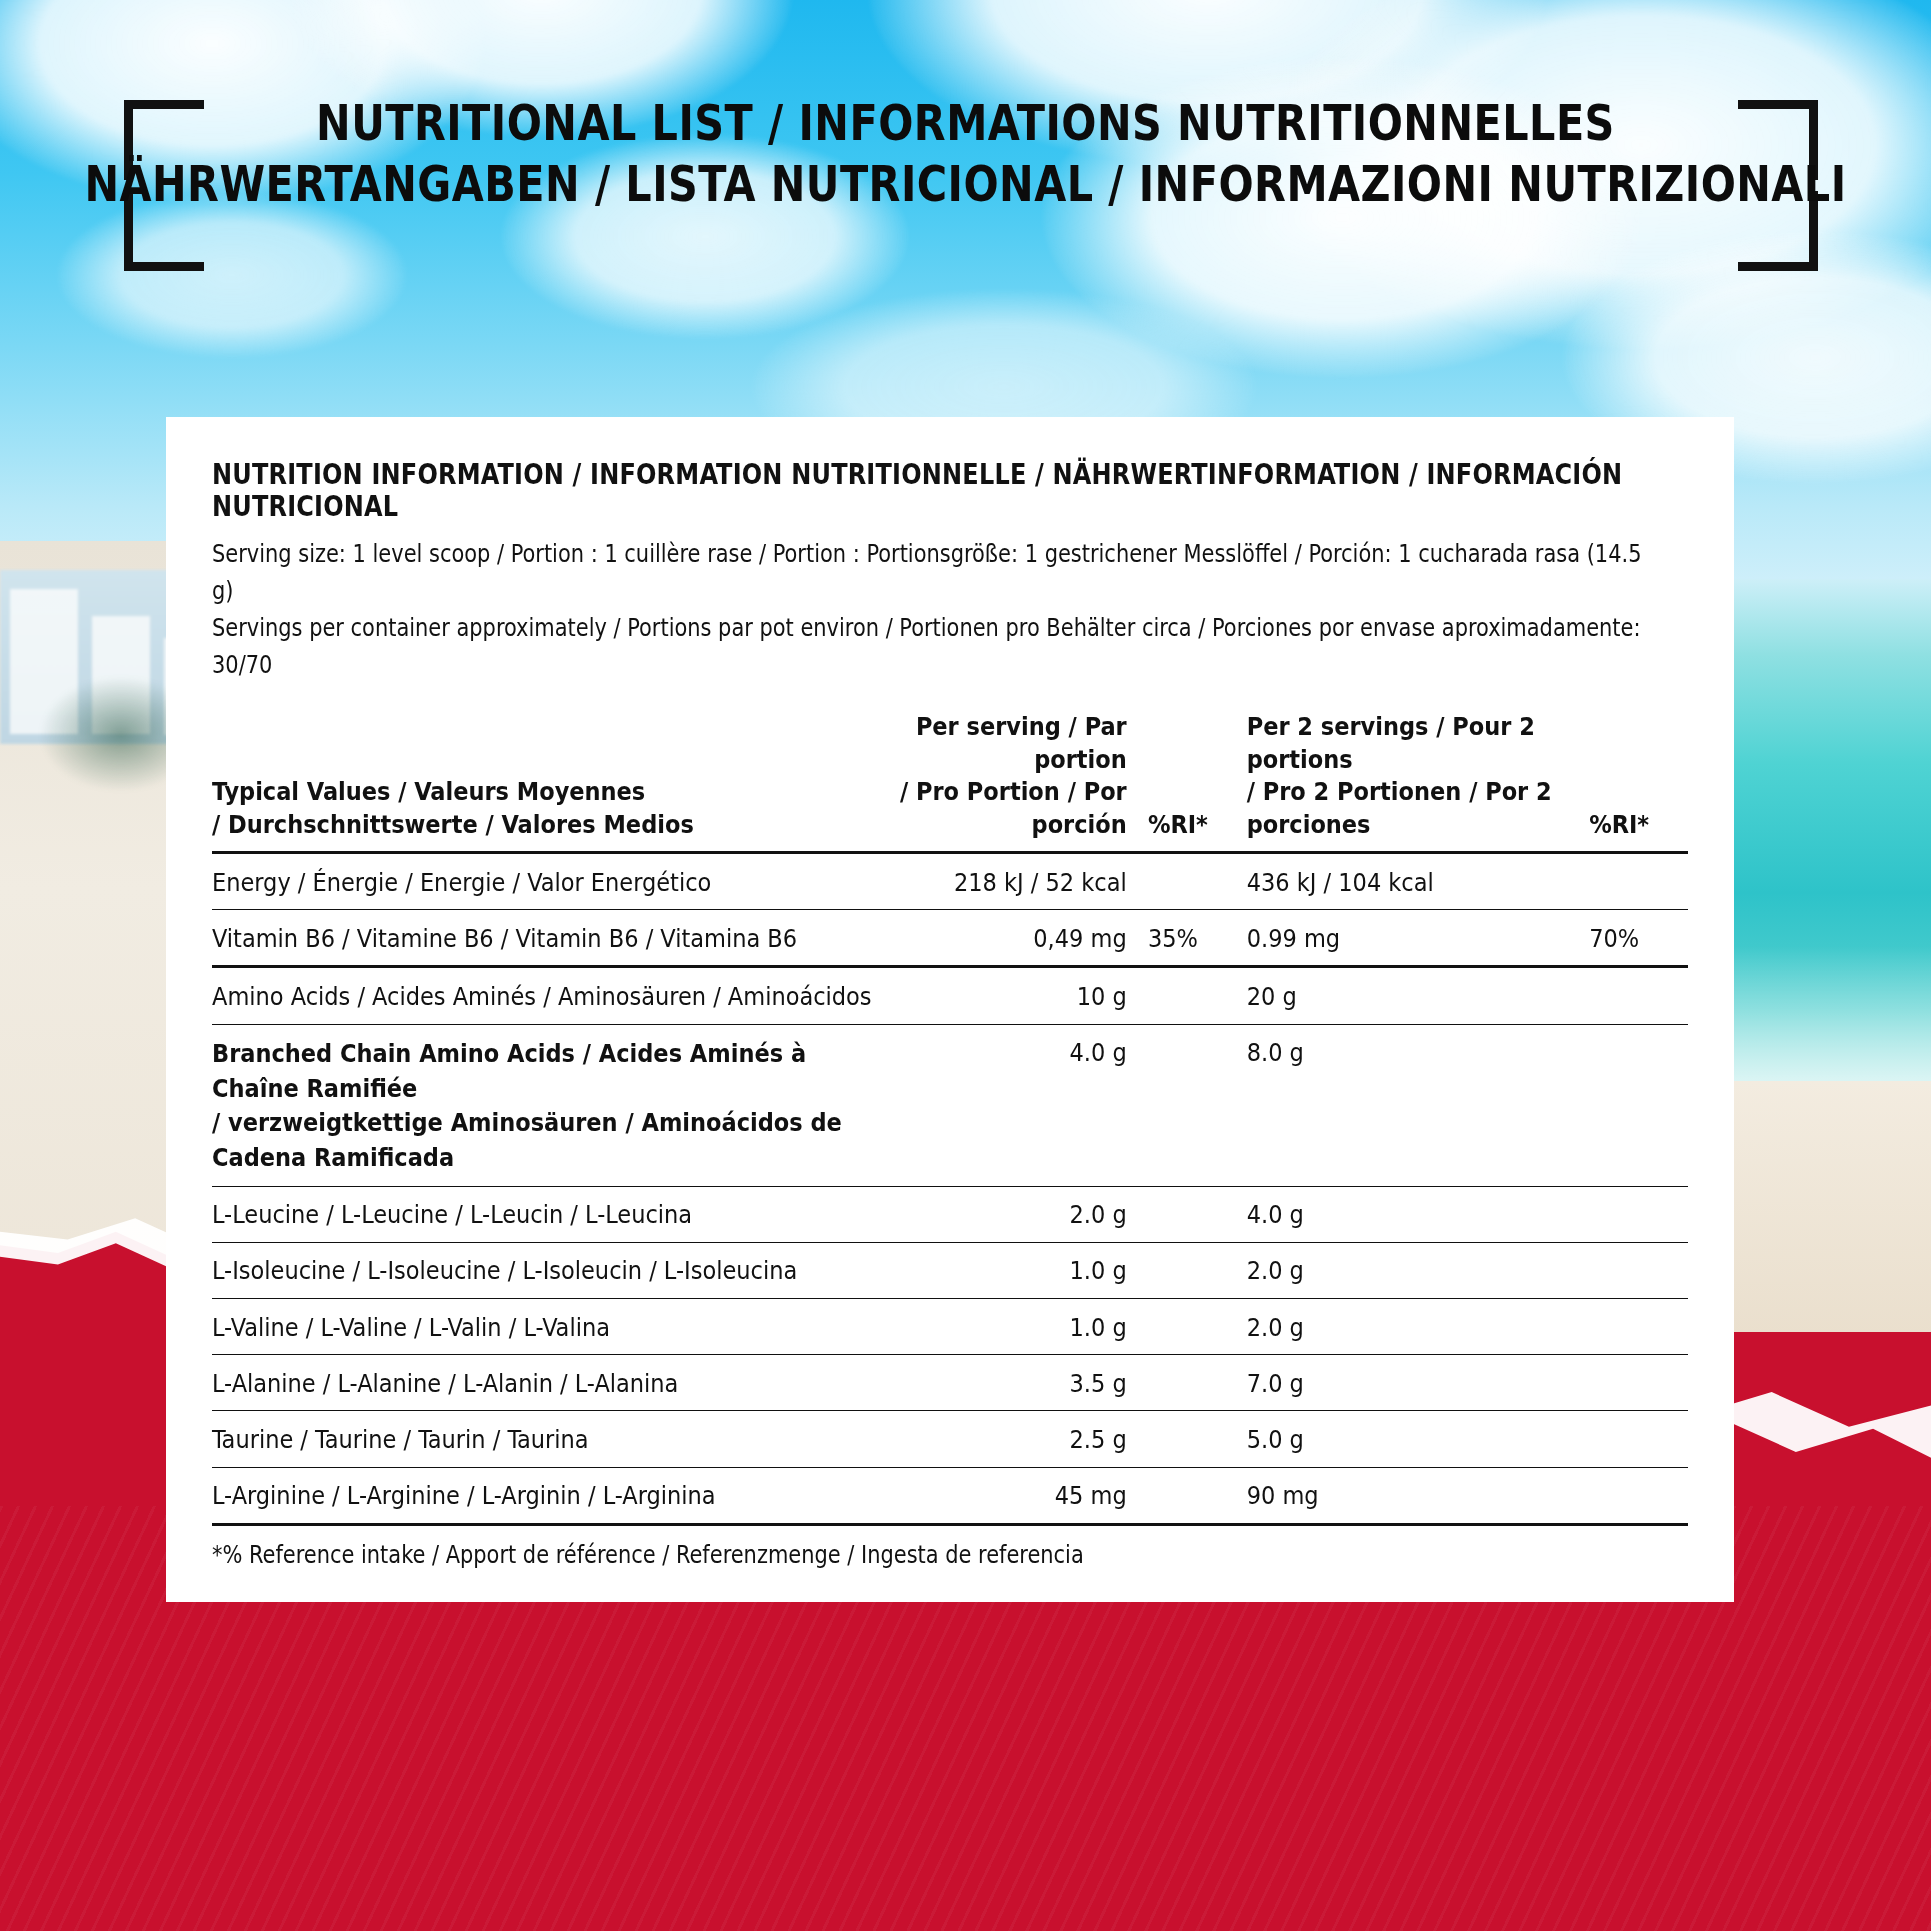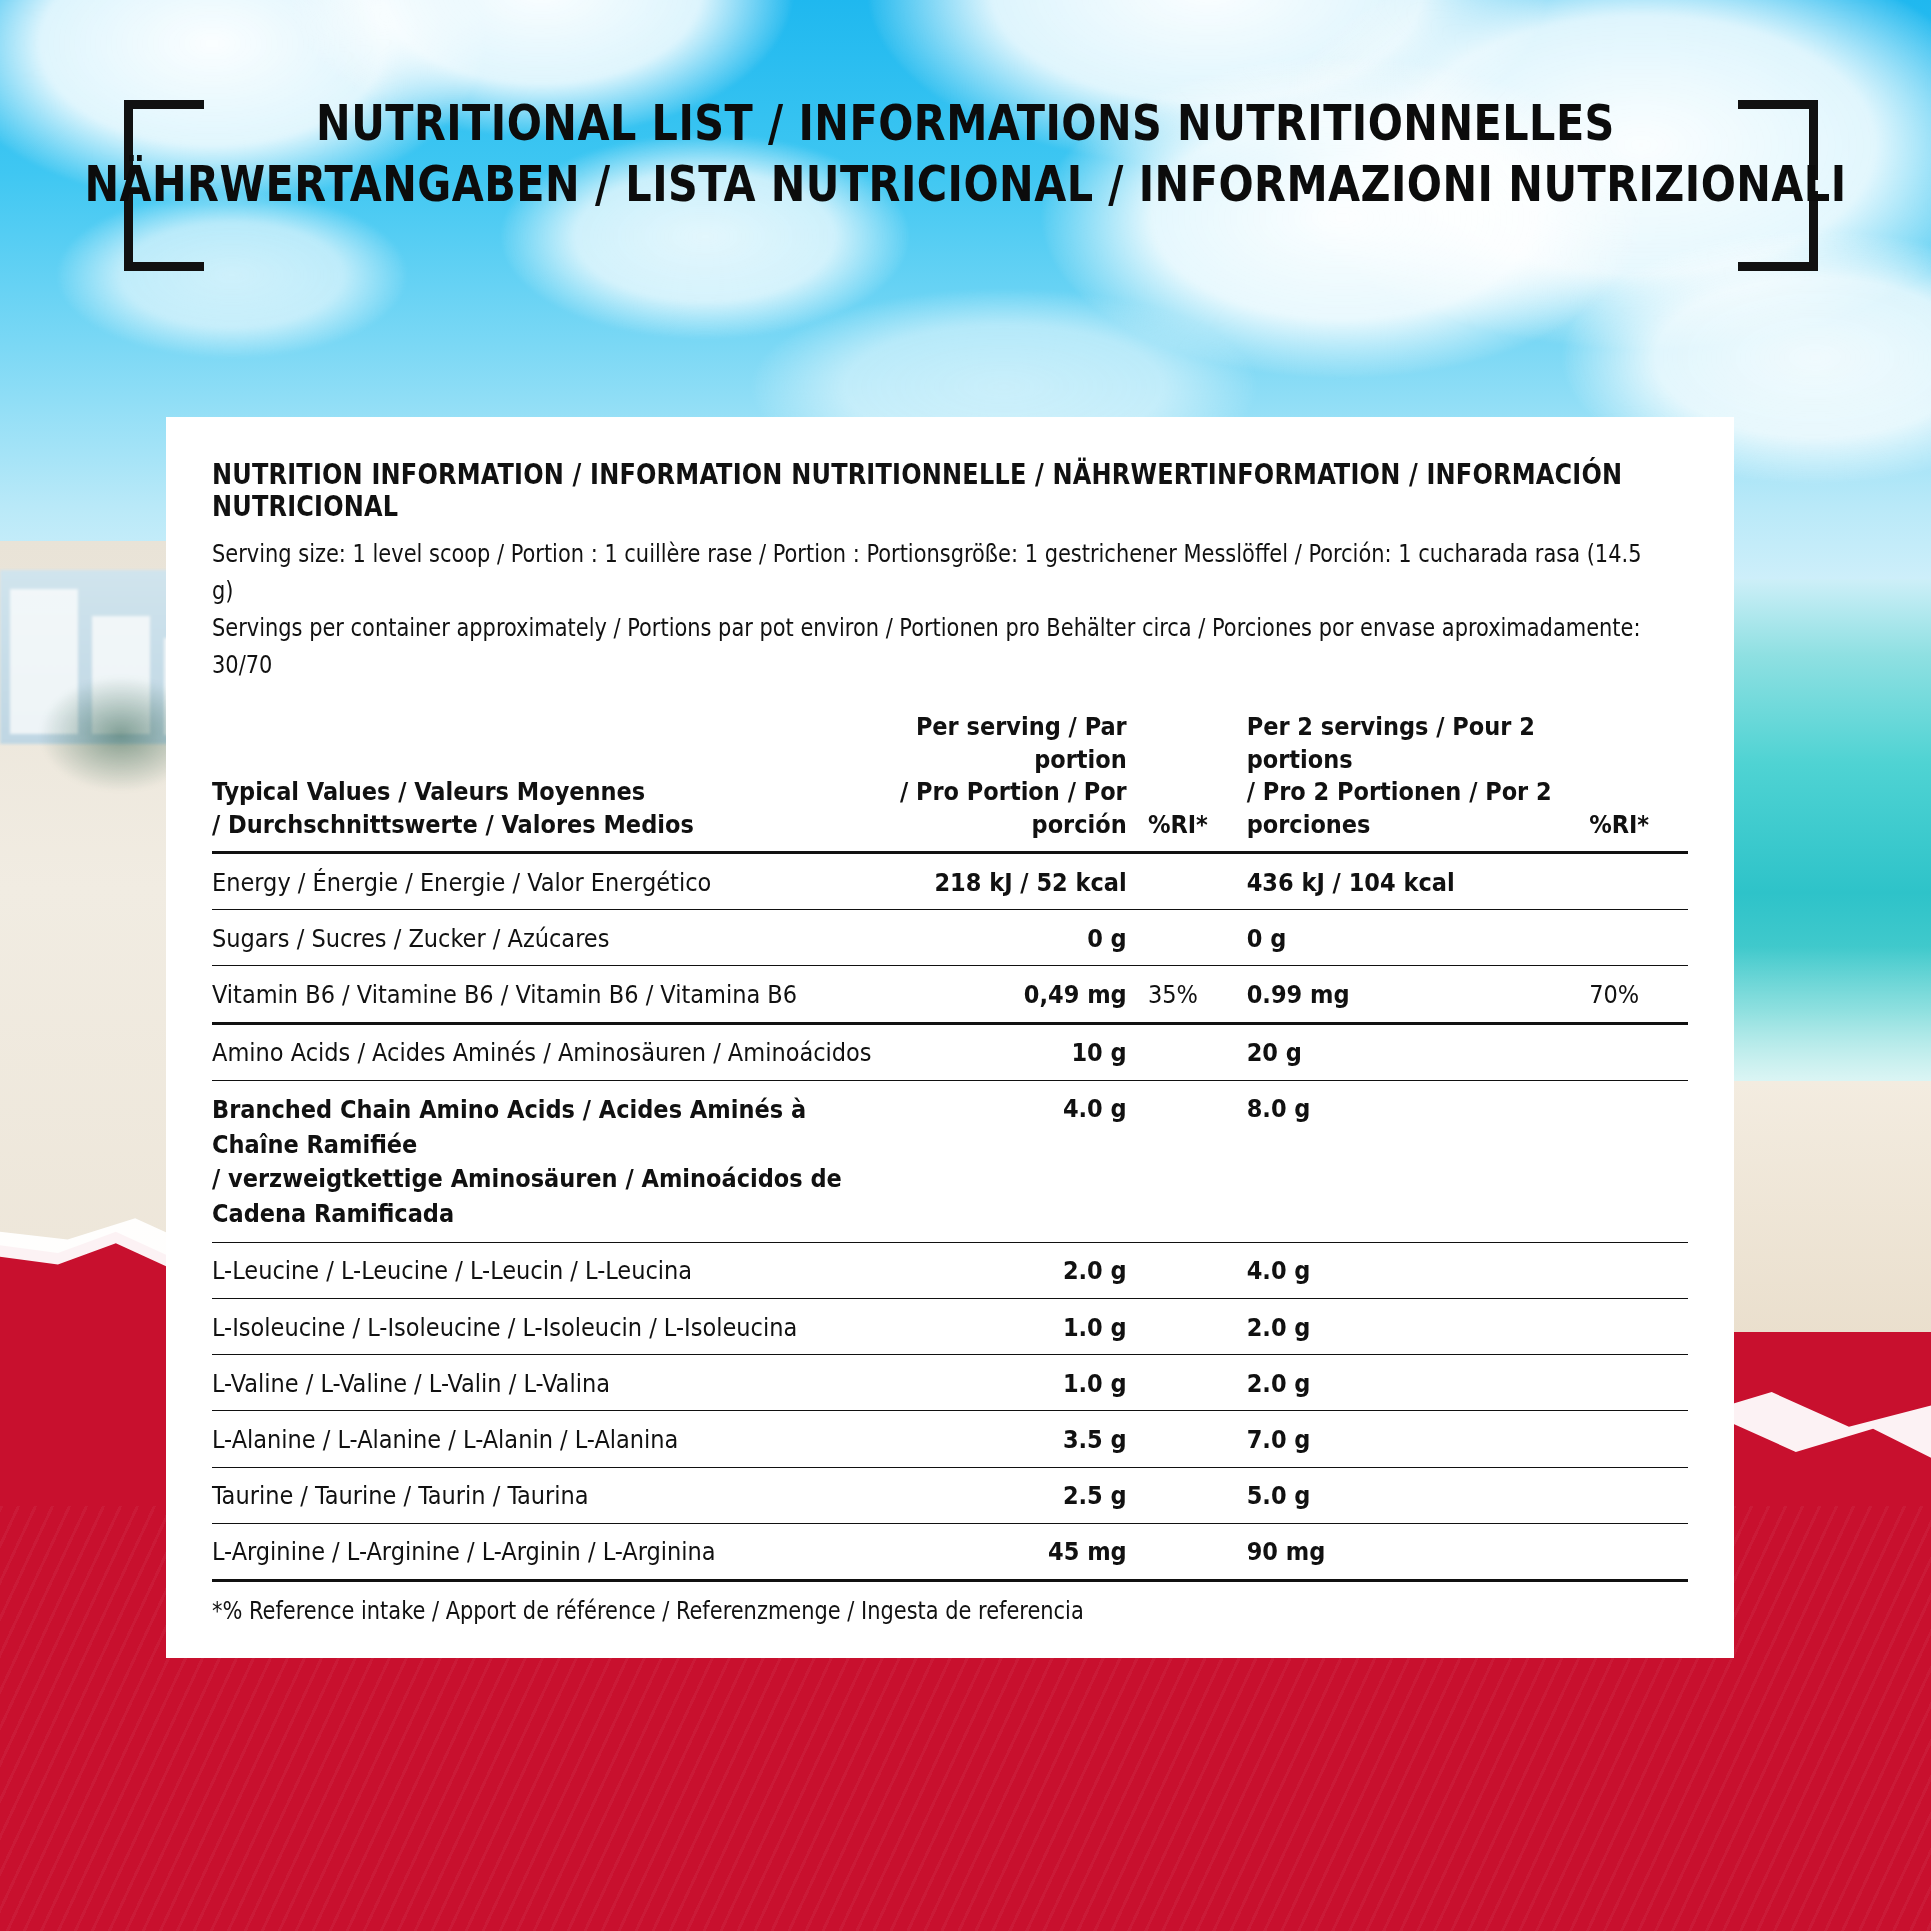--- a/index.html
+++ b/index.html
@@ -201,21 +201,21 @@
   tbody td {
     padding-top: 12.6px !important;
     padding-bottom: 10.6px !important;
     border-bottom: 1.9px solid #111;
     line-height: 1.28;
     margin-top: 25px;
   }
   tbody tr.thick td { border-bottom: 3.9px solid #111; }
   tbody tr.last td  { border-bottom: 3.9px solid #111; }
   .name-2line { line-height: 1.38; font-weight: bold; }
-  .val { white-space: nowrap; font-weight: bold; }
+  .val { white-space: nowrap; }
 
   .footnote {
     font-family: "DejaVu Sans Condensed", "Liberation Sans Narrow", "Liberation Sans", sans-serif;
     font-size: 24px;
     margin-top: 15.4px;
     transform: scaleX(0.97);
     transform-origin: left center;
   }
 </style>
 </head>
@@ -303,27 +303,20 @@
       <tbody>
 
         <tr>
           <td class="col-name">Energy / Énergie / Energie / Valor Energético</td>
           <td class="col-ps val">218 kJ / 52 kcal</td>
           <td class="col-ri1"></td>
           <td class="col-p2 val">436 kJ / 104 kcal</td>
           <td class="col-ri2"></td>
         </tr>
 
-        <tr>
-          <td class="col-name">Sugars / Sucres / Zucker / Azúcares</td>
-          <td class="col-ps val">0 g</td>
-          <td class="col-ri1"></td>
-          <td class="col-p2 val">0 g</td>
-          <td class="col-ri2"></td>
-        </tr>
 
 
         <tr class="thick">
           <td class="col-name">Vitamin B6 / Vitamine B6 / Vitamin B6 / Vitamina B6</td>
           <td class="col-ps val">0,49 mg</td>
           <td class="col-ri1">35%</td>
           <td class="col-p2 val">0.99 mg</td>
           <td class="col-ri2">70%</td>
         </tr>
 

